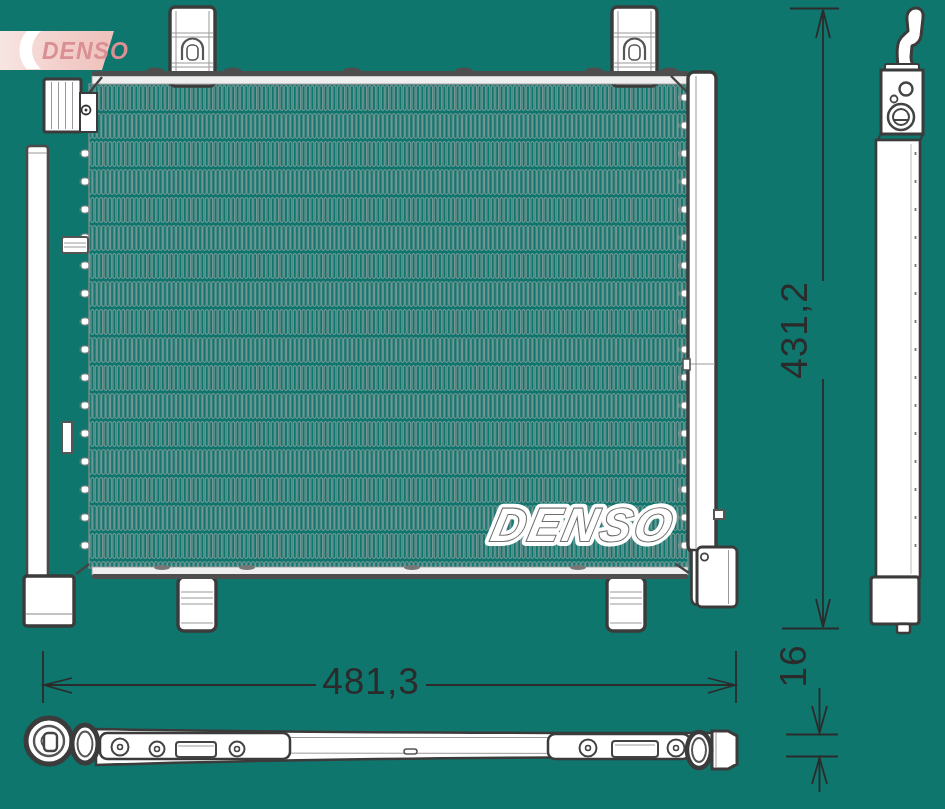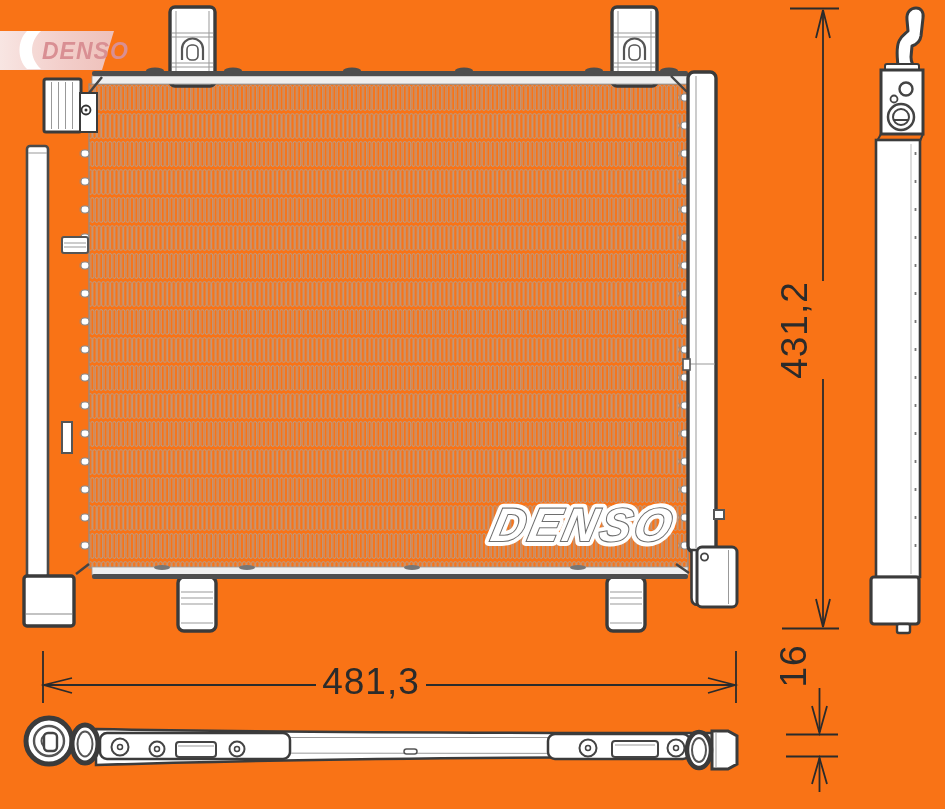--- a/index.html
+++ b/index.html
@@ -1,16 +1,16 @@
 <!DOCTYPE html>
 <html><head>
 <meta charset="utf-8">
 <style>
   html,body{margin:0;padding:0;background:#ffffff;}
-  .canvas{position:relative;width:945px;height:809px;background:#f97316;overflow:hidden;}
+  .canvas{position:relative;width:945px;height:809px;background:#0f766e;overflow:hidden;}
   svg{display:block;}
   .dim-text{font-family:"Liberation Sans",sans-serif;font-size:37px;fill:#2b2b2b;letter-spacing:1px;}
   .wm-halo{font-family:"Liberation Sans",sans-serif;font-size:47px;font-weight:bold;font-style:italic;
            letter-spacing:3px;fill:none;stroke:#ffffff;stroke-width:10px;stroke-linejoin:round;}
   .wm-text{font-family:"Liberation Sans",sans-serif;font-size:47px;font-weight:bold;font-style:italic;
            letter-spacing:3px;fill:#ffffff;stroke:#6e6e6e;stroke-width:2.1px;paint-order:stroke fill;}
   .logo-text{font-family:"Liberation Sans",sans-serif;font-size:23px;font-weight:bold;font-style:italic;
            letter-spacing:1px;}
 </style>
 </head>

